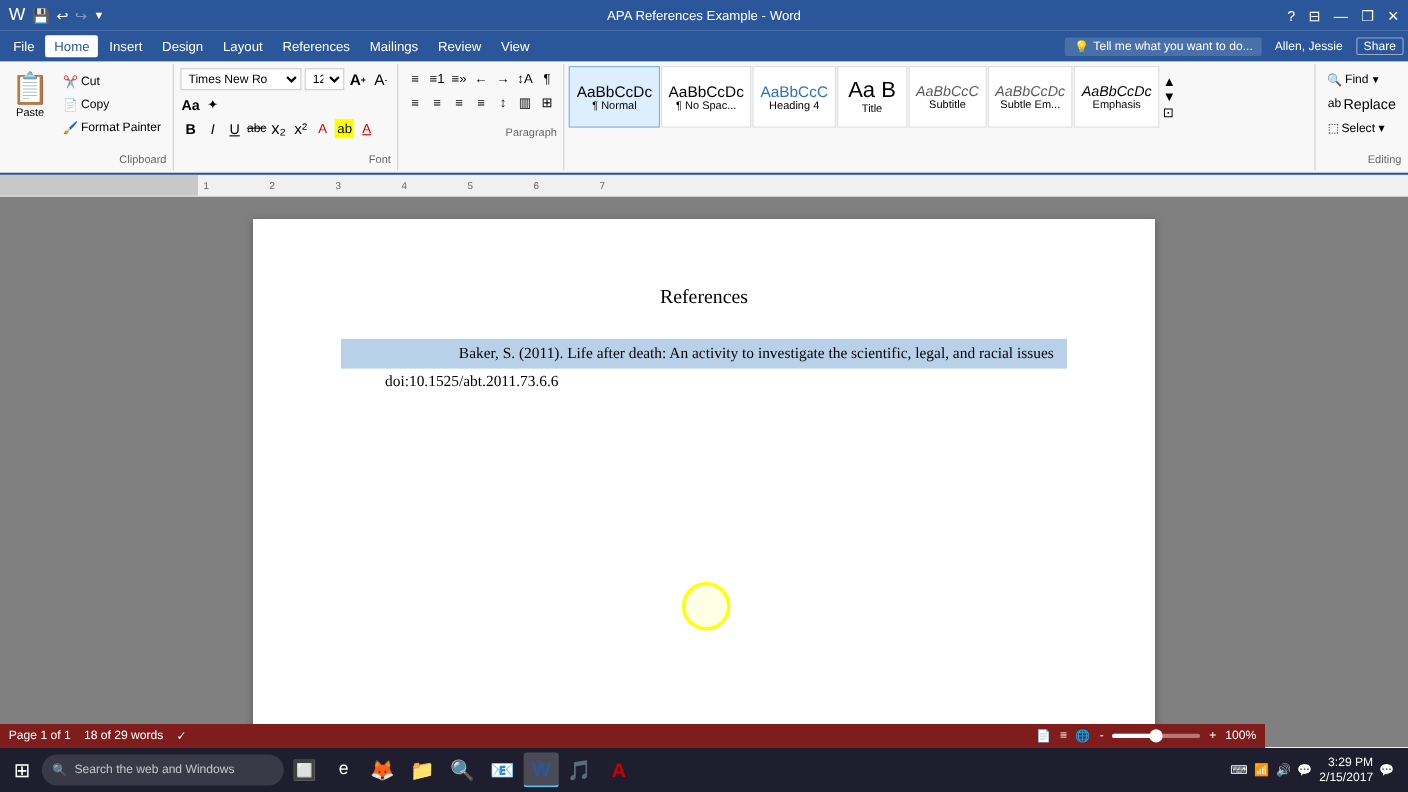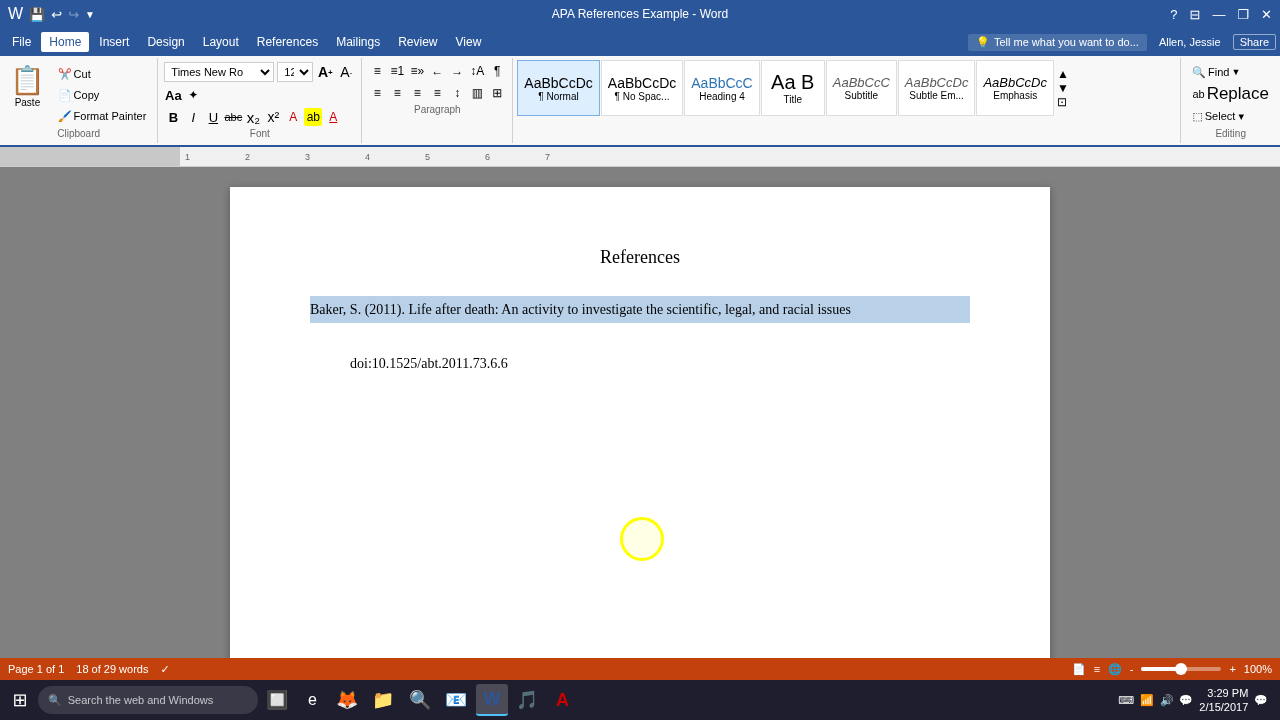--- a/index.html
+++ b/index.html
@@ -54,23 +54,23 @@
       flex-direction: column;
       align-items: flex-start;
       border-right: 1px solid #d0d0d0;
       padding: 2px 6px 2px 6px;
       min-width: fit-content;
     }
     .ribbon-group:last-child { border-right: none; }
     .ribbon-group-label {
       font-size: 10px;
       color: #666;
-      text-align: center;
+      text-align: right;
       width: 100%;
-      margin-top: 2px;
+      margin-top: 14px;
       padding-bottom: 2px;
     }
     .ribbon-row { display: flex; align-items: center; gap: 2px; flex: 1; }
 
     .ribbon-btn-small {
       display: flex;
       align-items: center;
       padding: 1px 4px;
       border-radius: 2px;
       cursor: pointer;
@@ -377,21 +377,21 @@
 
   <div class="ribbon-group" style="display:flex;flex-direction:column;padding:2px 6px;border-right:none;min-width:80px;">
     <div style="display:flex;flex-direction:column;gap:2px;margin-top:2px;">
       <div class="ribbon-btn-small">
         <span>🔍</span>
         <span style="font-size:11px;">Find</span>
         <span style="font-size:9px;">▼</span>
       </div>
       <div class="ribbon-btn-small">
         <span>ab</span>
-        <span style="font-size:17px;text-align:center;">Replace</span>
+        <span style="font-size:13px;text-align:center;">Replace</span>
       </div>
       <div class="ribbon-btn-small">
         <span>⬚</span>
         <span style="font-size:11px;">Select ▾</span>
       </div>
     </div>
     <div class="ribbon-group-label">Editing</div>
   </div>
 </div>
 
@@ -410,36 +410,36 @@
   </div>
 </div>
 
 <div id="document-area" style="background:#808080;display:flex;justify-content:center;padding:20px;height:calc(720px - 28px - 28px - 82px - 20px - 22px - 40px);overflow-y:auto;">
   <div id="page" style="background:white;width:820px;min-height:480px;padding:60px 80px;box-shadow:0 2px 8px rgba(0,0,0,0.3);position:relative;font-family:'Times New Roman',serif;">
 
     <div style="text-align:center;font-size:18px;font-weight:normal;margin-bottom:28px;font-family:'Times New Roman',serif;">References</div>
 
     <div style="font-size:14px;line-height:1.8;font-family:'Times New Roman',serif;">
 
-      <span style="display:block;background:#b8d0e8;padding:1px 0;">
+      <span style="display:block;background:#b8d0e8;padding:1px 12px;text-align:right;">
         <span>Baker, S. (2011). Life after death: An activity to investigate the scientific, legal, and racial issues</span>
       </span>
 
 
-      <span style="display:block;text-indent:40px;margin-top:28px;">
+      <span style="display:block;text-indent:40px;">
         <span>doi:10.1525/abt.2011.73.6.6</span>
       </span>
     </div>
 
     <div style="position:absolute;width:44px;height:44px;border:3px solid #ffff00;border-radius:50%;background:rgba(255,255,0,0.1);left:390px;top:330px;pointer-events:none;"></div>
 
   </div>
 </div>
 
-<div id="status-bar" style="height:22px;background:#c2410c;display:flex;align-items:center;padding:0 8px;color:white;font-size:11px;gap:12px;position:absolute;bottom:40px;width:1280px;">
+<div id="status-bar" style="height:22px;background:#7f1d1d;display:flex;align-items:center;padding:0 8px;color:white;font-size:11px;gap:12px;position:absolute;bottom:40px;width:1150px;">
   <span>Page 1 of 1</span>
   <span>18 of 29 words</span>
   <span style="cursor:pointer;">✓</span>
   <div class="status-right" style="margin-left:auto;display:flex;gap:8px;align-items:center;">
     <span style="cursor:pointer;">📄</span>
     <span style="cursor:pointer;">≡</span>
     <span style="cursor:pointer;">🌐</span>
     <span style="cursor:pointer;">-</span>
     <div style="width:80px;height:4px;background:rgba(255,255,255,0.4);border-radius:2px;position:relative;cursor:pointer;">
       <div style="width:50%;height:100%;background:white;border-radius:2px;"></div>

